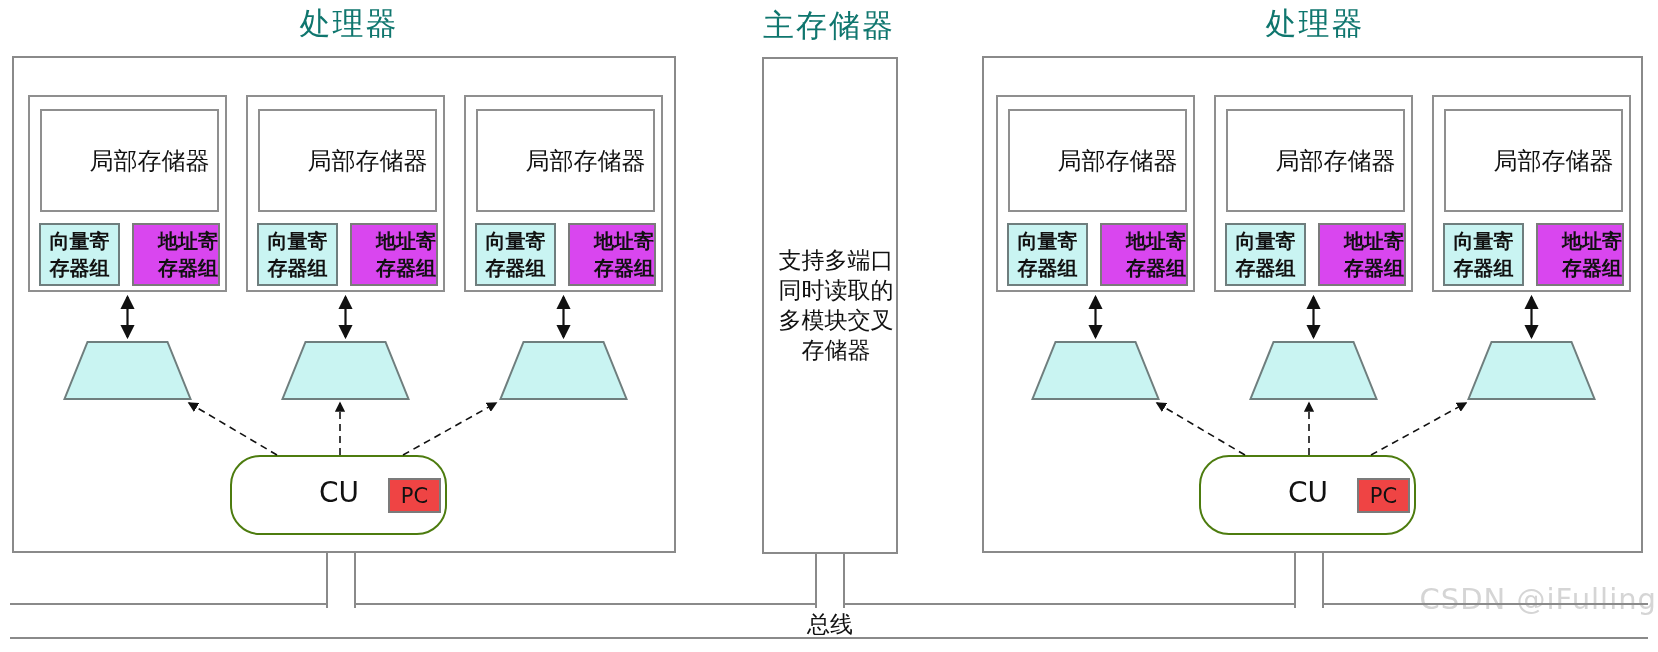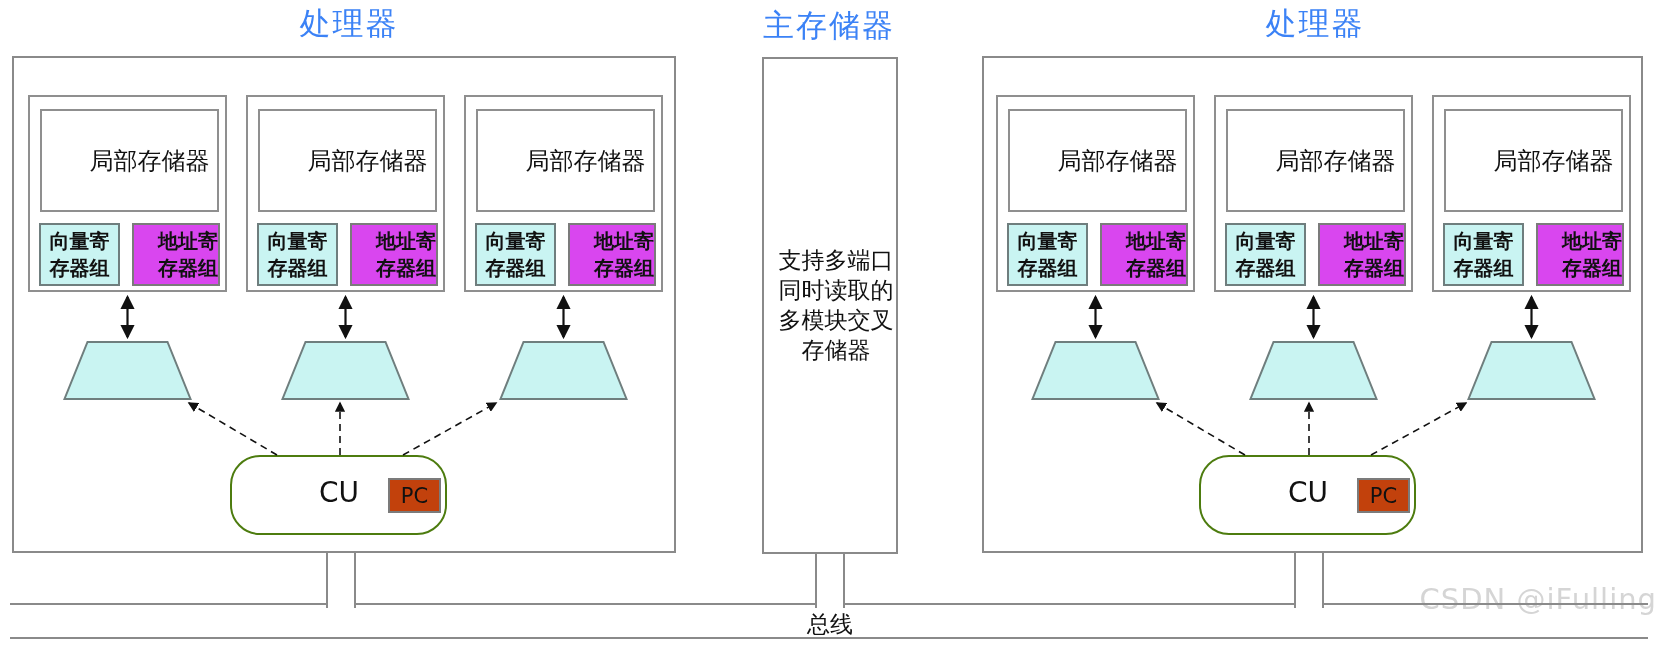--- a/index.html
+++ b/index.html
@@ -2,21 +2,21 @@
 <html><head>
 <meta charset="utf-8">
 <style>
   html,body{margin:0;padding:0;background:#ffffff;}
   #canvas{
     position:relative;width:1658px;height:652px;background:#ffffff;overflow:hidden;
     font-family:"DejaVu Sans","Liberation Sans",sans-serif;color:#111;
   }
   .abs{position:absolute;box-sizing:border-box;}
   .title{
-    color:#3b82f6;font-size:31px;text-align:center;letter-spacing:2px;white-space:nowrap;
+    color:#0f766e;font-size:31px;text-align:center;letter-spacing:2px;white-space:nowrap;
   }
   .outer-box{border:2px solid #8a8a8a;background:#ffffff;}
   .pe{border:2px solid #8f8f8f;background:#ffffff;}
   .localmem{
     left:10px;top:12px;width:179px;height:103px;border:2px solid #8f8f8f;background:#ffffff;
     display:flex;align-items:center;justify-content:center;font-size:24px;white-space:nowrap;padding-left:40px;
   }
   .reg{
     top:126px;height:63px;display:flex;flex-direction:column;justify-content:center;
     font-size:20px;line-height:27px;font-weight:600;text-align:center;
@@ -24,21 +24,21 @@
   .vreg{left:9px;width:81px;background:#c9f4f2;border:2px solid #6f7e7e;}
   .areg{left:102px;width:88px;background:#d946ef;border:2px solid #7b7b7b;padding-left:24px;}
   .alu-label{
     top:358px;width:130px;height:28px;text-align:center;font-size:25px;line-height:28px;white-space:nowrap;
   }
   .cu{
     top:455px;width:217px;height:80px;border:2px solid #4d7c0f;border-radius:30px;background:#ffffff;
   }
   .cu-label{left:72px;top:19px;width:70px;text-align:center;font-size:28px;}
   .pc-box{
-    left:156px;top:21px;width:53px;height:35px;background:#c2410c;border:2px solid #7b7b7b;
+    left:156px;top:21px;width:53px;height:35px;background:#ef4444;border:2px solid #7b7b7b;
     display:flex;align-items:center;justify-content:center;font-size:21px;
   }
   .mem-text{
     left:763px;top:57px;width:146px;height:496px;display:flex;align-items:center;justify-content:center;
   }
   .mem-lines{text-align:center;font-size:23px;line-height:30px;}
   .bus-label{left:760px;top:609px;width:140px;text-align:center;font-size:23px;}
   .watermark{
     left:1320px;top:582px;width:337px;text-align:right;font-size:29px;color:#d5d5d5;
     letter-spacing:1px;white-space:nowrap;

